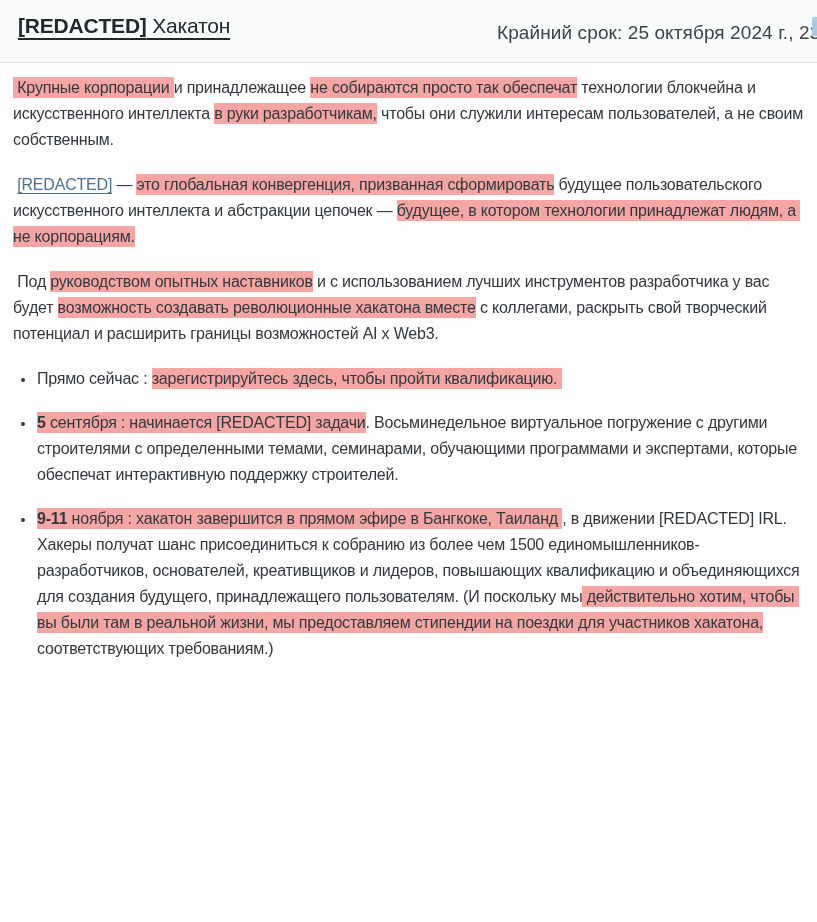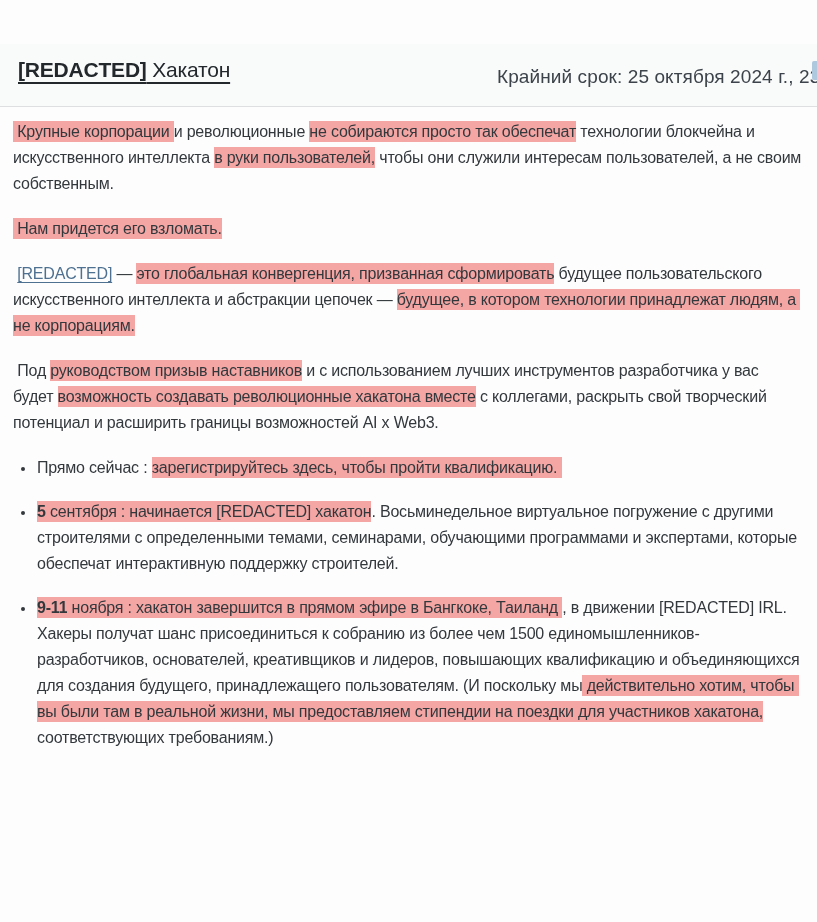--- a/index.html
+++ b/index.html
@@ -17,21 +17,20 @@
   html,body{margin:0;padding:0;}
   body{
     width:817px;height:922px;overflow:hidden;position:relative;
     background:var(--c-bodybg);
     font-family:"Liberation Sans","DejaVu Sans",sans-serif;
     color:var(--c-text);
   }
   .header{
     position:relative;height:63px;background:var(--c-headerbg);
     border-bottom:1px solid var(--c-border);
-    margin-top:44px;
   }
   .title{
     position:absolute;left:18px;top:14px;margin:0;
     font-size:21px;font-weight:400;color:var(--c-title);
     text-decoration:underline;text-decoration-thickness:2px;text-underline-offset:5px;
     white-space:pre;letter-spacing:-0.2px;cursor:pointer;
   }
   .title .t-bold{font-weight:700;}
   .deadline{
     position:absolute;left:497px;top:22px;
@@ -56,22 +55,21 @@
 </head>
 <body>
 
 <header class="header">
   <h1 class="title"><span class="t-bold">[REDACTED]</span><span> Хакатон</span></h1>
   <div class="deadline">Крайний срок: 25 октября 2024 г., 23:00 по В</div>
   <div class="edge-sliver"></div>
 </header>
 
 <main class="content">
-    <p><span class="seg-hl"> Крупные корпорации </span><span class="seg-n">и революционные </span><span class="seg-hl">не собираются просто так обеспечат</span><span class="seg-n"> технологии блокчейна и искусственного интеллекта </span><span class="seg-hl">в руки пользователей,</span><span class="seg-n"> чтобы они служили интересам пользователей, а не своим собственным.</span></p>
-    <p><span class="seg-hl"> Нам придется его взломать.</span></p>
+    <p><span class="seg-hl"> Крупные корпорации </span><span class="seg-n">и принадлежащее </span><span class="seg-hl">не собираются просто так обеспечат</span><span class="seg-n"> технологии блокчейна и искусственного интеллекта </span><span class="seg-hl">в руки разработчикам,</span><span class="seg-n"> чтобы они служили интересам пользователей, а не своим собственным.</span></p>
     <p><span class="seg-n"> </span><a class="seg-link">[REDACTED]</a><span class="seg-n"> — </span><span class="seg-hl">это глобальная конвергенция, призванная сформировать</span><span class="seg-n"> будущее пользовательского искусственного интеллекта и абстракции цепочек — </span><span class="seg-hl">будущее, в котором технологии принадлежат людям, а не корпорациям.</span></p>
-    <p><span class="seg-n"> Под </span><span class="seg-hl">руководством призыв наставников</span><span class="seg-n"> и с использованием лучших инструментов разработчика у вас будет </span><span class="seg-hl">возможность создавать революционные хакатона вместе</span><span class="seg-n"> с коллегами, раскрыть свой творческий потенциал и расширить границы возможностей AI x Web3.</span></p>
+    <p><span class="seg-n"> Под </span><span class="seg-hl">руководством опытных наставников</span><span class="seg-n"> и с использованием лучших инструментов разработчика у вас будет </span><span class="seg-hl">возможность создавать революционные хакатона вместе</span><span class="seg-n"> с коллегами, раскрыть свой творческий потенциал и расширить границы возможностей AI x Web3.</span></p>
     <ul>
       <li><span class="seg-n">Прямо сейчас : </span><span class="seg-hl">зарегистрируйтесь здесь, чтобы пройти квалификацию. </span></li>
-      <li><span class="seg-hl seg-bold">5</span><span class="seg-hl"> сентября : начинается [REDACTED] хакатон</span><span class="seg-n">. Восьминедельное виртуальное погружение с другими строителями с определенными темами, семинарами, обучающими программами и экспертами, которые обеспечат интерактивную поддержку строителей.</span></li>
+      <li><span class="seg-hl seg-bold">5</span><span class="seg-hl"> сентября : начинается [REDACTED] задачи</span><span class="seg-n">. Восьминедельное виртуальное погружение с другими строителями с определенными темами, семинарами, обучающими программами и экспертами, которые обеспечат интерактивную поддержку строителей.</span></li>
       <li><span class="seg-hl seg-bold">9-11</span><span class="seg-hl"> ноября : хакатон завершится в прямом эфире в Бангкоке, Таиланд </span><span class="seg-n">, в движении [REDACTED] IRL. Хакеры получат шанс присоединиться к собранию из более чем 1500 единомышленников-разработчиков, основателей, креативщиков и лидеров, повышающих квалификацию и объединяющихся для создания будущего, принадлежащего пользователям. (И поскольку мы</span><span class="seg-hl"> действительно хотим, чтобы вы были там в реальной жизни, мы предоставляем стипендии на поездки для участников хакатона,</span><span class="seg-n"> соответствующих требованиям.)</span></li>
     </ul>
   </main>
 
 </body></html>

